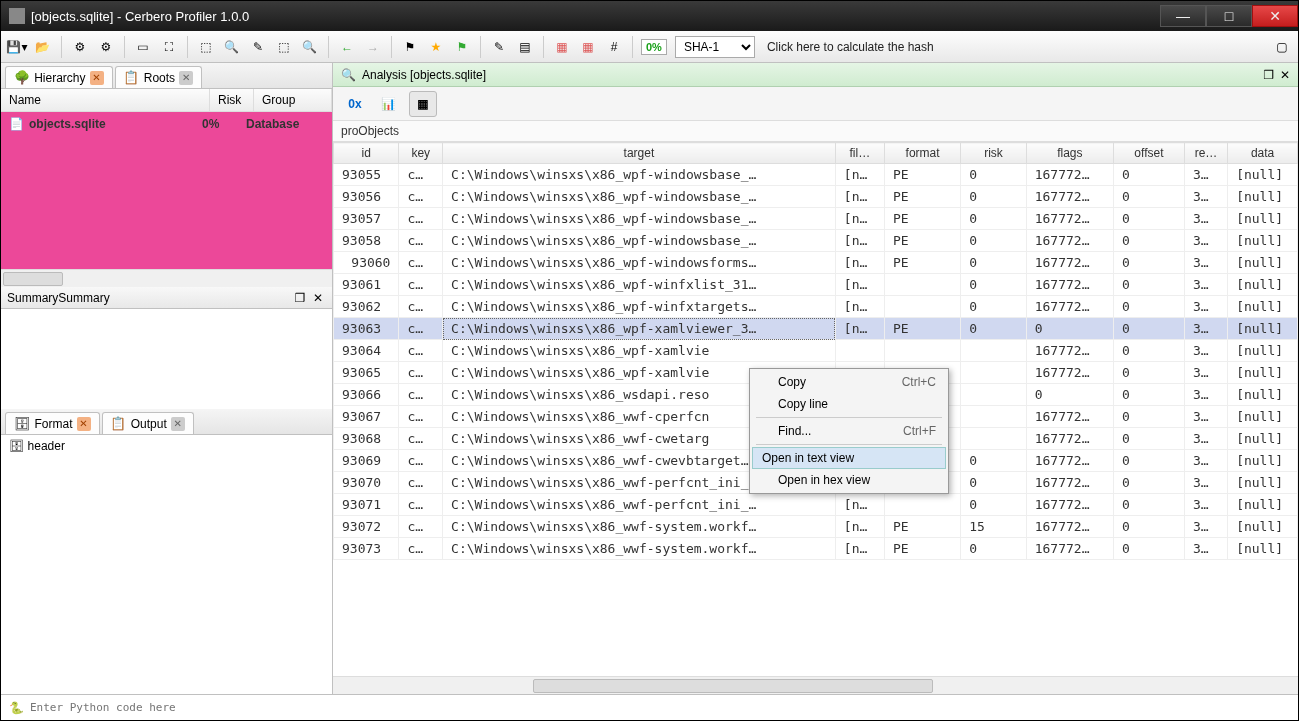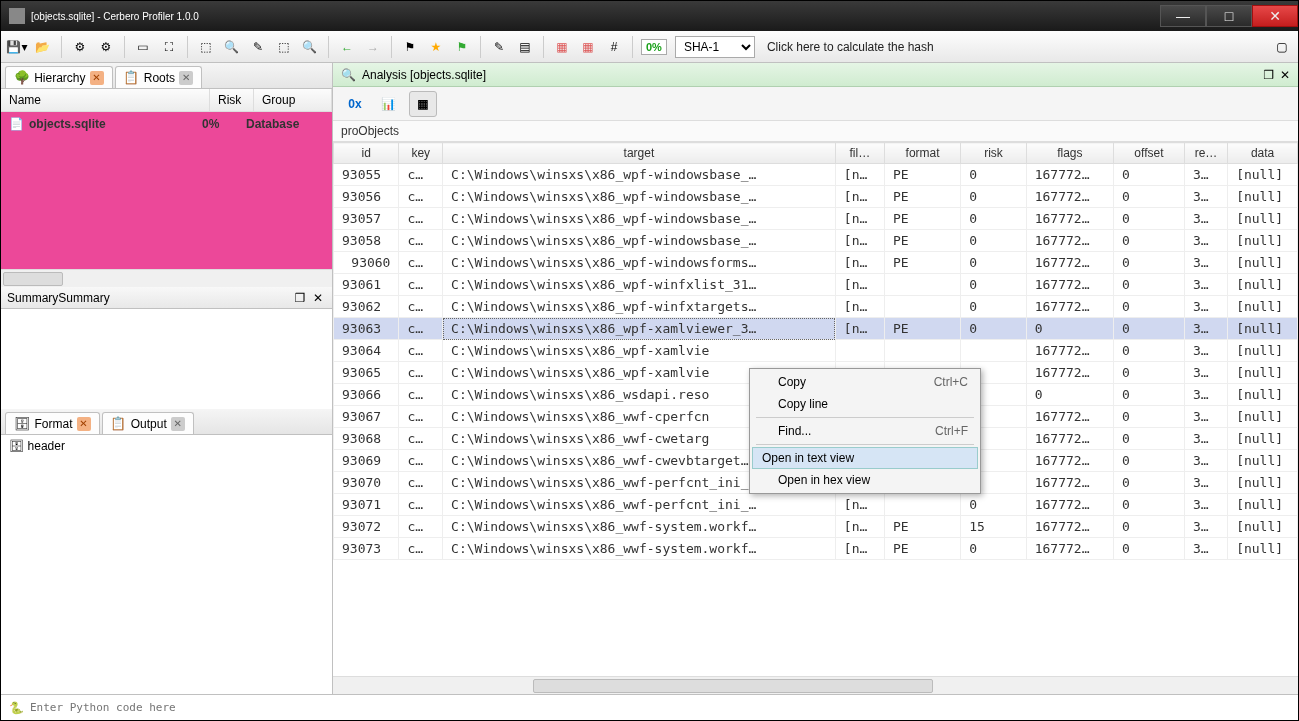--- a/index.html
+++ b/index.html
@@ -20,21 +20,21 @@
 }
 .titlebar {
   display: flex;
   align-items: center;
   height: 30px;
   background: linear-gradient(to bottom, #3a3a3a, #1a1a1a);
   color: #fff;
   padding-left: 8px;
 }
 .titlebar .icon { width: 16px; height: 16px; background: #888; margin-right: 6px; }
-.titlebar .title { flex: 1; font-size: 10px; }
+.titlebar .title { flex: 1; font-size: 13px; }
 .titlebar .winbtns { display: flex; }
 .titlebar .winbtn {
   width: 46px; height: 22px; display: flex; align-items: center; justify-content: center;
   background: linear-gradient(to bottom,#4a4a4a,#2a2a2a);
   border: 1px solid #555; margin-top:-1px; font-size: 14px; color: #eee;
 }
 .titlebar .winbtn.close { background: linear-gradient(to bottom,#e74848,#c41e1e); border-color:#a01010; }
 .toolbar {
   display: flex; align-items: center; height: 32px;
   background: linear-gradient(to bottom,#fdfdfd,#e8e8e8);
@@ -70,21 +70,21 @@
 .vbtn.active { background:#e8e8e8; border-color:#bbb; }
 .tablelabel { padding:3px 8px; font-size:12px; color:#333; border-bottom:1px solid #ddd; background:#fafafa;}
 .datatable { flex:1; overflow:auto; background:#fff; font-family:Consolas,monospace; font-size:13px; position:relative;}
 .datatable table { border-collapse:collapse; width:100%; }
 .datatable th { background:linear-gradient(to bottom,#fcfcfc,#ececec); border:1px solid #ddd; padding:3px 8px; font-weight:normal; color:#333; text-align:center; font-family:"Segoe UI",sans-serif; font-size:12px;}
 .datatable td { border:1px solid #eee; padding:3px 8px; white-space:nowrap; color:#333;}
 .datatable tr.sel td { background:#d0d8f0; }
 .datatable tr.sel td.cellsel { outline:1px dotted #666; outline-offset:-1px;}
 .contextmenu {
   position:absolute; background:#f4f4f4; border:1px solid #999; box-shadow:2px 2px 6px rgba(0,0,0,0.3);
-  font-family:"Segoe UI",sans-serif; font-size:12px; padding:2px; z-index:100; width:232px;
+  font-family:"Segoe UI",sans-serif; font-size:12px; padding:2px; z-index:100; width:200px;
 }
 .contextmenu .mitem { display:flex; padding:4px 10px 4px 26px; justify-content:space-between;}
 .contextmenu .mitem.hover { background:#d6e5f5; border:1px solid #9cc; padding:3px 9px 3px 9px;}
 .contextmenu .msep { height:1px; background:#ccc; margin:2px 4px;}
 .bottombar { height:26px; display:flex; align-items:center; background:#fff; border-top:1px solid #c0c0c0; padding:0 8px;}
 .bottombar input { flex:1; border:none; outline:none; font-family:Consolas,monospace; font-size:11px; color:#888;}
 .summarybody { flex:1; background:#fff; }
 .formattree { flex:1; background:#fff; padding:4px 8px; font-size:12px;}
 </style>
 </head>

